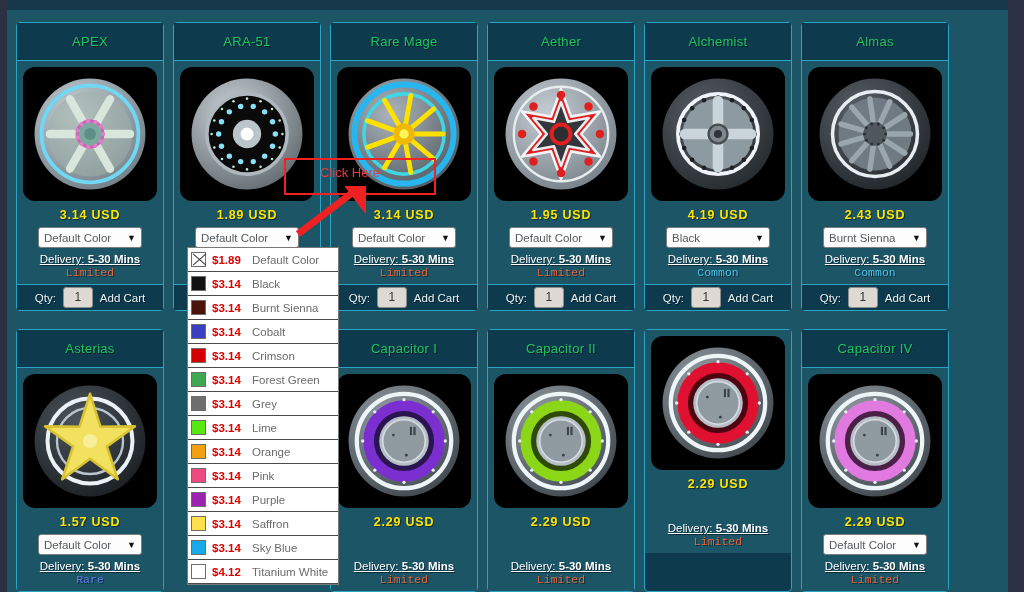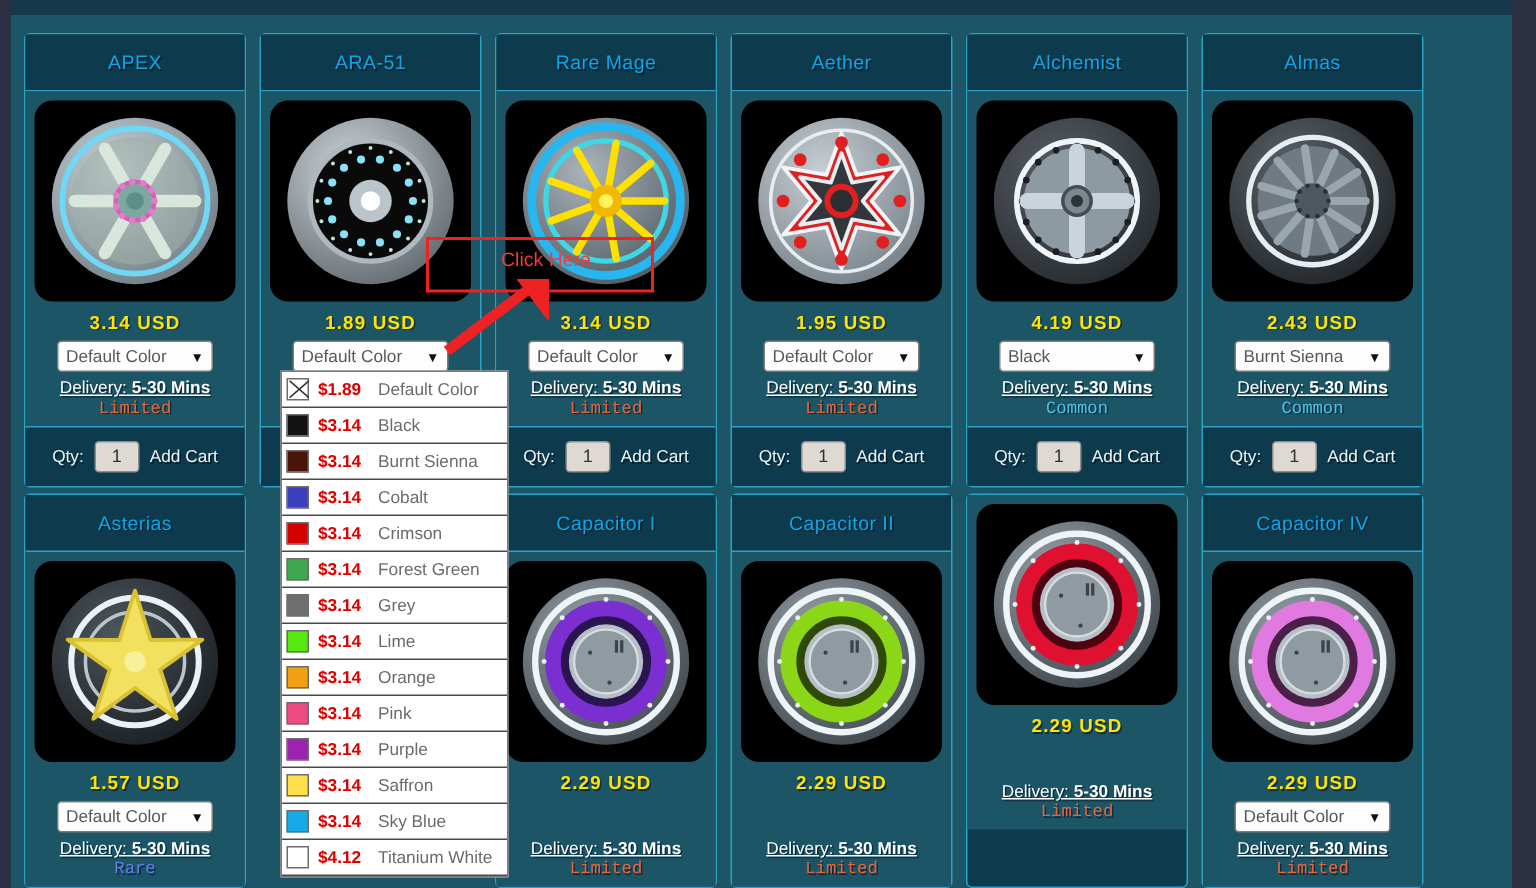--- a/index.html
+++ b/index.html
@@ -53,21 +53,21 @@
     flex-direction: column;
     overflow: visible;
   }
   .card-header {
     height: 38px;
     border-bottom: 1px solid #2aa3c4;
     background: #0d3a4d;
     display: flex;
     align-items: center;
     justify-content: center;
-    color: #0ea5e9;
+    color: #22c55e;
     font-size: 13px;
     letter-spacing: 0.3px;
     text-shadow: 1px 1px 0 #06202c;
   }
   .card-body {
     background: #1b5566;
     padding: 6px 0 0 0;
     display: flex;
     flex-direction: column;
     align-items: center;
@@ -131,21 +131,21 @@
   .rarity {
     margin-top: 1px;
     margin-bottom: 5px;
     font-size: 11.5px;
     text-shadow: 1px 1px 0 #0b2c3a;
     font-family: Liberation Mono, monospace;
   }
   .card-foot {
     border-top: 1px solid #2aa3c4;
     background: #0d3a4d;
-    height: 40px;
+    height: 26px;
     display: flex;
     align-items: center;
     justify-content: center;
     gap: 7px;
   }
   .qty-label {
     color: #e9f3f6; font-size: 11.5px;
     text-shadow: 1px 1px 0 #06202c;
   }
   .qty-box {
@@ -213,21 +213,21 @@
   
   #anno-box {
     position: absolute;
     left: 284px; top: 158px;
     width: 152px; height: 37px;
     border: 2px solid #ee2222;
     z-index: 60;
   }
   #anno-label {
     position: absolute;
-    left: 334px; top: 165px;
+    left: 320px; top: 165px;
     color: #ee3b3b;
     font-size: 13px;
     z-index: 61;
     white-space: nowrap;
   }
   #anno-arrow { position: absolute; left: 276px; top: 186px; z-index: 60; }
 </style>
 </head>
 <body>
 

